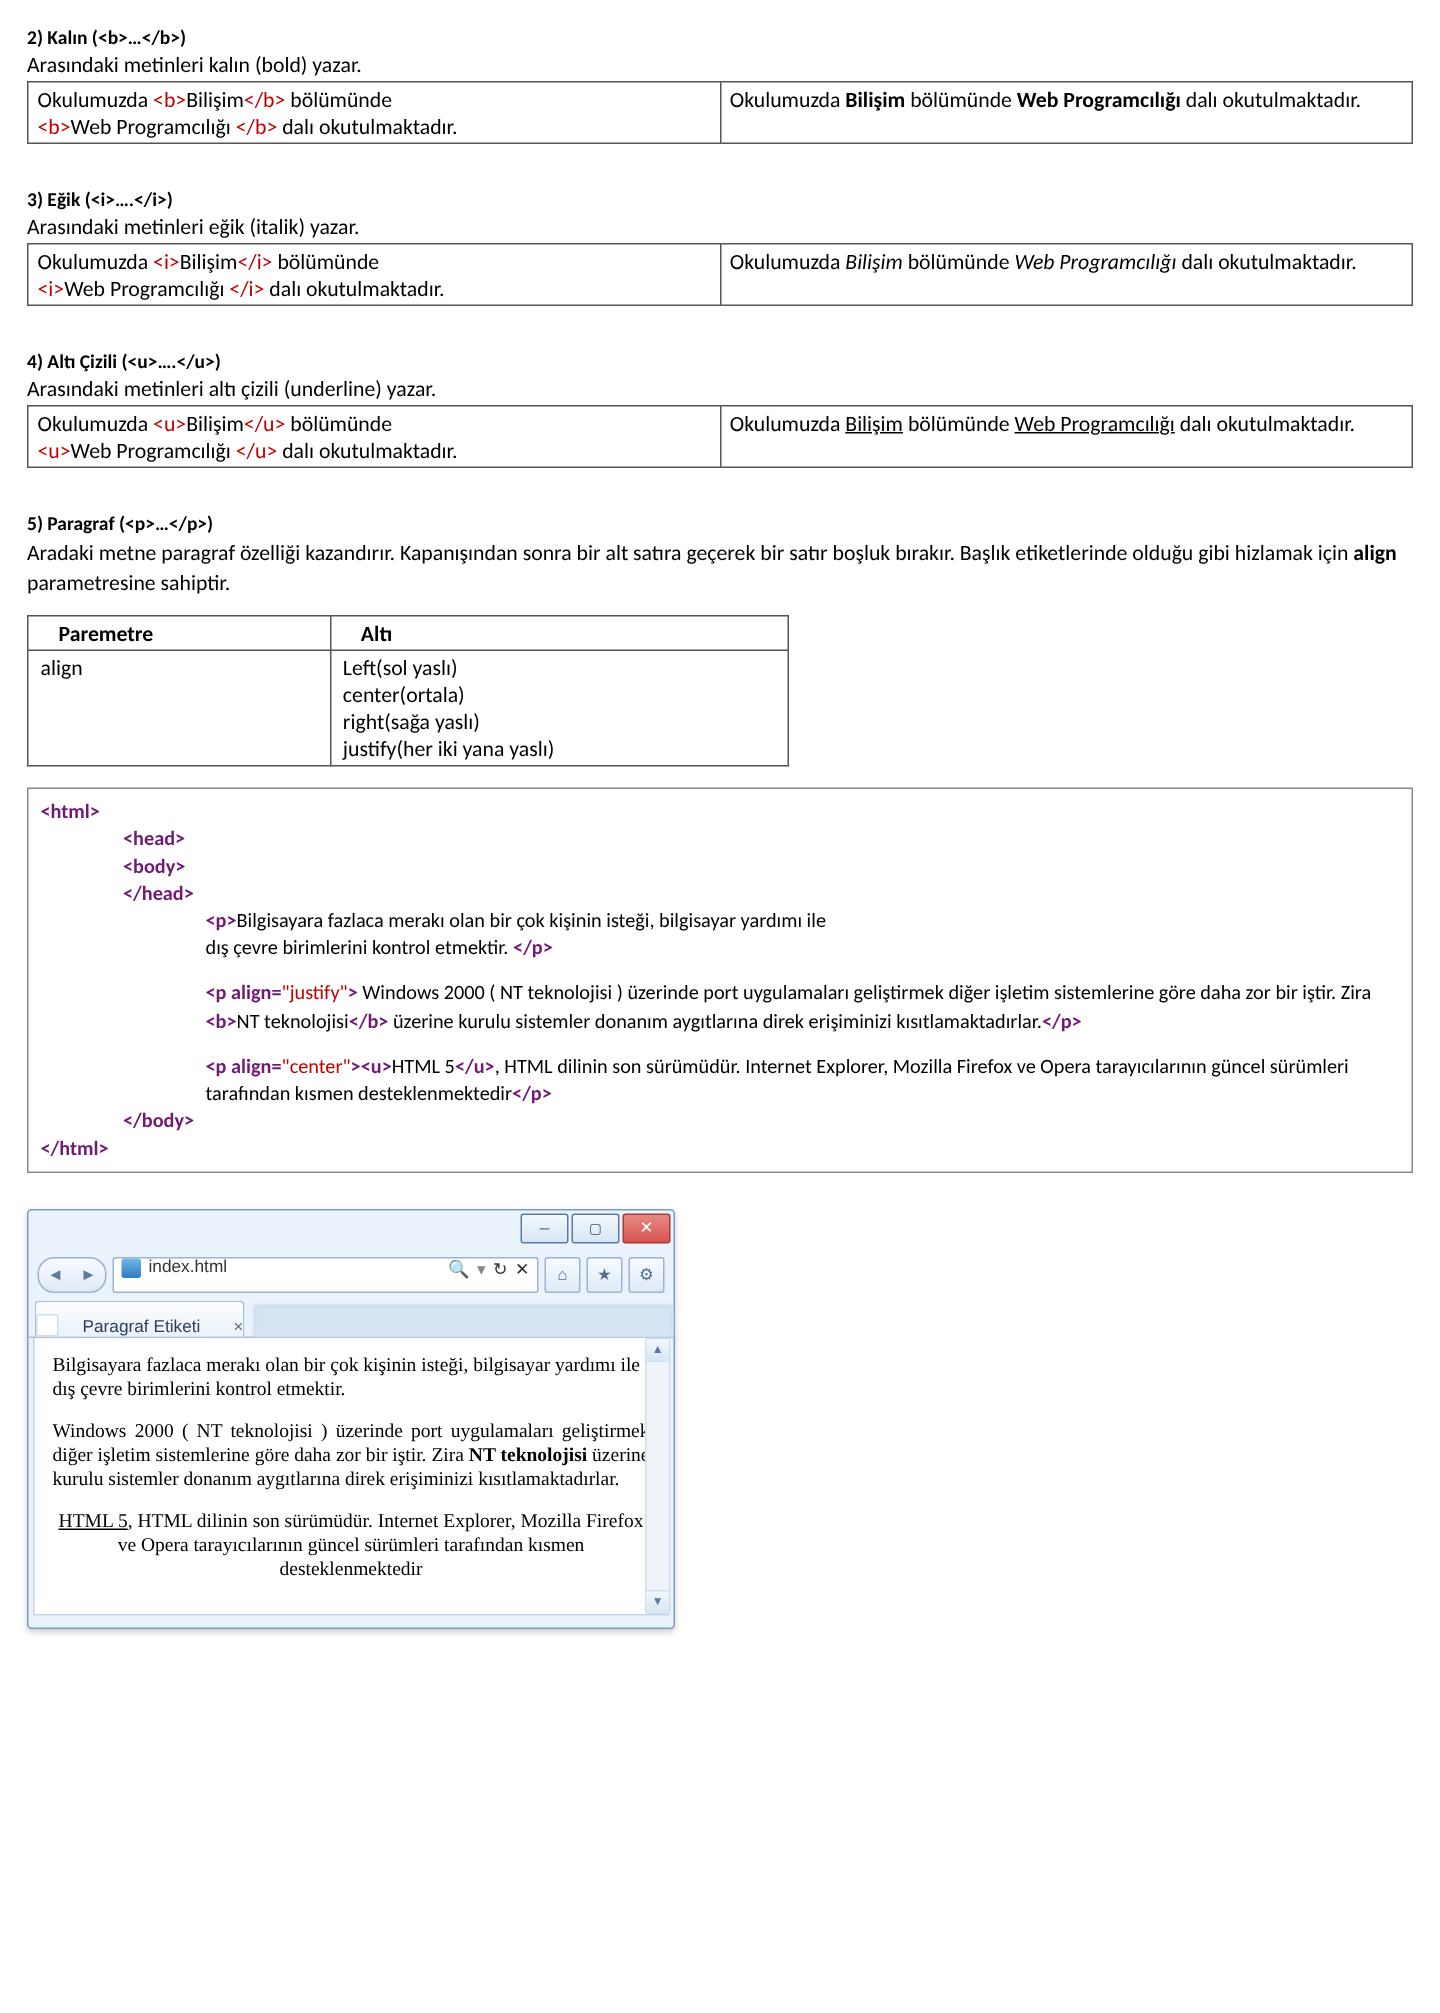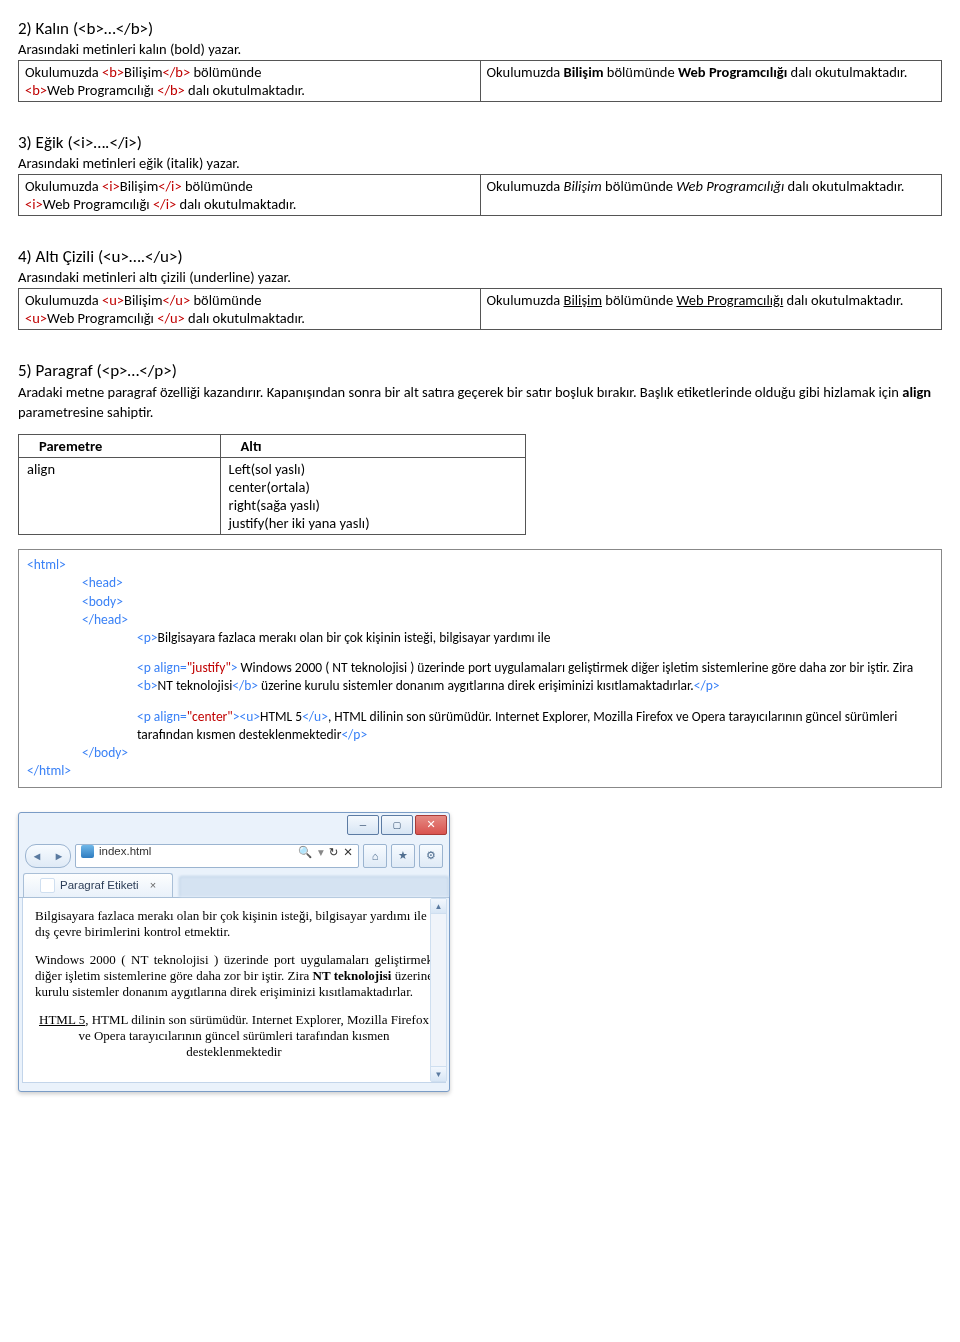--- a/index.html
+++ b/index.html
@@ -1,44 +1,44 @@
 <!DOCTYPE html>
 <html><head>
 <meta charset="utf-8">
 <style>
 body{font-family:Calibri,Arial,sans-serif;font-size:14.5px;color:#000;margin:0;padding:18px;background:#fff;width:960px;box-sizing:border-box}
-.sec-title{font-weight:normal;font-size:17px;margin:0 0 1px}
+.sec-title{font-weight:bold;font-size:13px;margin:0 0 1px}
 .sec-desc{margin:0 0 2px}
 table.ex{border-collapse:collapse;width:100%;margin-bottom:30px}
 table.ex td{border:1px solid #555;padding:2px 6px;vertical-align:top;width:50%}
 .tag{color:#c00000}
 .ital{font-style:italic}
 .und{text-decoration:underline}
 .p5-desc{margin:2px 0 12px;line-height:1.35}
 table.param{border-collapse:collapse;width:55%;margin-bottom:14px}
 table.param th{border:1px solid #555;text-align:left;padding:2px 20px;font-weight:bold;background:#fff}
 table.param td{border:1px solid #555;padding:2px 8px;vertical-align:top}
 .code-box{border:1px solid #888;padding:6px 8px;margin-bottom:24px;font-size:13.5px;line-height:1.35}
-.kw{color:#3b82f6;font-weight:normal}
+.kw{color:#701a75;font-weight:bold}
 .str{color:#c00000}
 .ind1{margin-left:55px}
 .ind2{margin-left:110px}
 .browser{width:430px;border:1px solid #7a9cc6;background:#eaf2fb;border-radius:3px;box-shadow:0 2px 4px rgba(0,0,0,.2);font-family:'Segoe UI',Arial,sans-serif}
 .titlebar{height:28px;display:flex;justify-content:flex-end;align-items:flex-start;padding:2px 2px 0;gap:2px}
 .winbtn{width:30px;height:18px;border:1px solid #5c7ba3;background:linear-gradient(#f4f8fd,#d7e5f4);border-radius:2px;display:flex;align-items:center;justify-content:center;font-size:9px;color:#2e4b6b}
 .winbtn.close{background:linear-gradient(#e58a83,#d9534f);color:#fff;border-color:#a83a36;font-size:11px}
 .addrbar{display:flex;align-items:center;gap:4px;margin:1px 6px 3px}
 .backfwd{display:flex;height:22px;border:1px solid #9bb4d0;border-radius:11px;background:linear-gradient(#f7fbff,#dfeaf6);overflow:hidden}
 .circ{width:22px;display:flex;align-items:center;justify-content:center;color:#5a7aa0;font-size:11px}
 .url{flex:1;height:22px;background:#fff;border:1px solid #9bb4d0;border-radius:2px;display:flex;align-items:flex-start;padding:0 5px;font-size:11.5px;color:#333;gap:5px}
 .url .ie{width:13px;height:13px;border-radius:2px}
 .url .sep{color:#888;margin-left:auto}
 .abtn{width:22px;height:22px;border:1px solid #9bb4d0;border-radius:2px;background:linear-gradient(#f7fbff,#dfeaf6);display:flex;align-items:center;justify-content:center;font-size:11px;color:#516f90}
 .tabbar{display:flex;align-items:flex-end;height:26px;padding-left:4px;border-bottom:1px solid #a9bfd7}
-.tab{background:linear-gradient(#fdfefe,#e9f1fa);border:1px solid #a9bfd7;border-bottom:none;border-radius:3px 3px 0 0;height:23px;display:flex;align-items:center;padding:0 16px;font-size:11.5px;color:#2d3e57;gap:5px}
+.tab{background:linear-gradient(#fdfefe,#e9f1fa);border:1px solid #a9bfd7;border-bottom:none;border-radius:3px 3px 0 0;height:23px;display:flex;align-items:flex-end;padding:0 0;font-size:11.5px;color:#2d3e57;gap:16px}
 .tab .fav{width:13px;height:13px;background:#fff;border:1px solid #cfdff0;border-radius:2px}
 .tab .x{color:#666;font-size:11px;margin-left:6px}
 .tabbar .blurtab{flex:1;height:20px;margin-left:6px;background:#d5e3f2;border:1px solid #b8cde3;border-bottom:none;border-radius:3px 3px 0 0;filter:blur(1px)}
 .content{background:#fff;border:1px solid #c3d5ea;border-top:none;margin:0 3px 8px;padding:10px 12px;font-family:'Times New Roman',serif;font-size:13px;color:#000}
 .content p{margin:0 0 12px}
 .content .just{text-align:justify}
 .content .cent{text-align:center}
 .scrollbar{position:absolute;right:3px;top:86px;bottom:10px;width:15px;background:#f0f4fa;border:1px solid #cfdff0;border-radius:2px}
 .scrollbar .btn{height:14px;background:linear-gradient(#f2f7fd,#d8e6f5);border-bottom:1px solid #cfdff0;display:flex;align-items:center;justify-content:center;font-size:8px;color:#5a7aa0}
 .scrollbar .btn.bot{border-top:1px solid #cfdff0;border-bottom:none;position:absolute;bottom:0;left:0;right:0}
@@ -124,20 +124,21 @@
 </tbody>
   </table>
 
 
 <div class="code-box">
 <div><span class="kw">&lt;html&gt;</span></div>
 <div class="ind1"><span class="kw">&lt;head&gt;</span></div>
 <div class="ind1"><span class="kw">&lt;body&gt;</span></div>
 <div class="ind1"><span class="kw">&lt;/head&gt;</span></div>
 <div class="ind2"><span class="kw">&lt;p&gt;</span><span>Bilgisayara fazlaca merakı olan bir çok kişinin isteği, bilgisayar yardımı ile</span></div>
+<div class="ind2"><span>dış çevre birimlerini kontrol etmektir. </span><span class="kw">&lt;/p&gt;</span></div>
 <div style="height:12px"></div>
 <div class="ind2"><span class="kw">&lt;p align=</span><span class="str">"justify"</span><span class="kw">&gt;</span><span>   Windows 2000 ( NT teknolojisi ) üzerinde port uygulamaları geliştirmek diğer işletim sistemlerine göre daha zor bir iştir. Zira </span><span class="kw">&lt;b&gt;</span><span>NT teknolojisi</span><span class="kw">&lt;/b&gt;</span><span> üzerine kurulu  sistemler donanım aygıtlarına direk erişiminizi kısıtlamaktadırlar.</span><span class="kw">&lt;/p&gt;</span></div>
 <div style="height:12px"></div>
 <div class="ind2"><span class="kw">&lt;p align=</span><span class="str">"center"</span><span class="kw">&gt;</span><span class="kw">&lt;u&gt;</span><span>HTML 5</span><span class="kw">&lt;/u&gt;</span><span>, HTML dilinin son sürümüdür. Internet Explorer, Mozilla Firefox ve Opera tarayıcılarının güncel sürümleri tarafından kısmen desteklenmektedir</span><span class="kw">&lt;/p&gt;</span></div>
 <div class="ind1"><span class="kw">&lt;/body&gt;</span></div>
 <div><span class="kw">&lt;/html&gt;</span></div>
 </div>
 
 
 <div class="browser-wrap">

